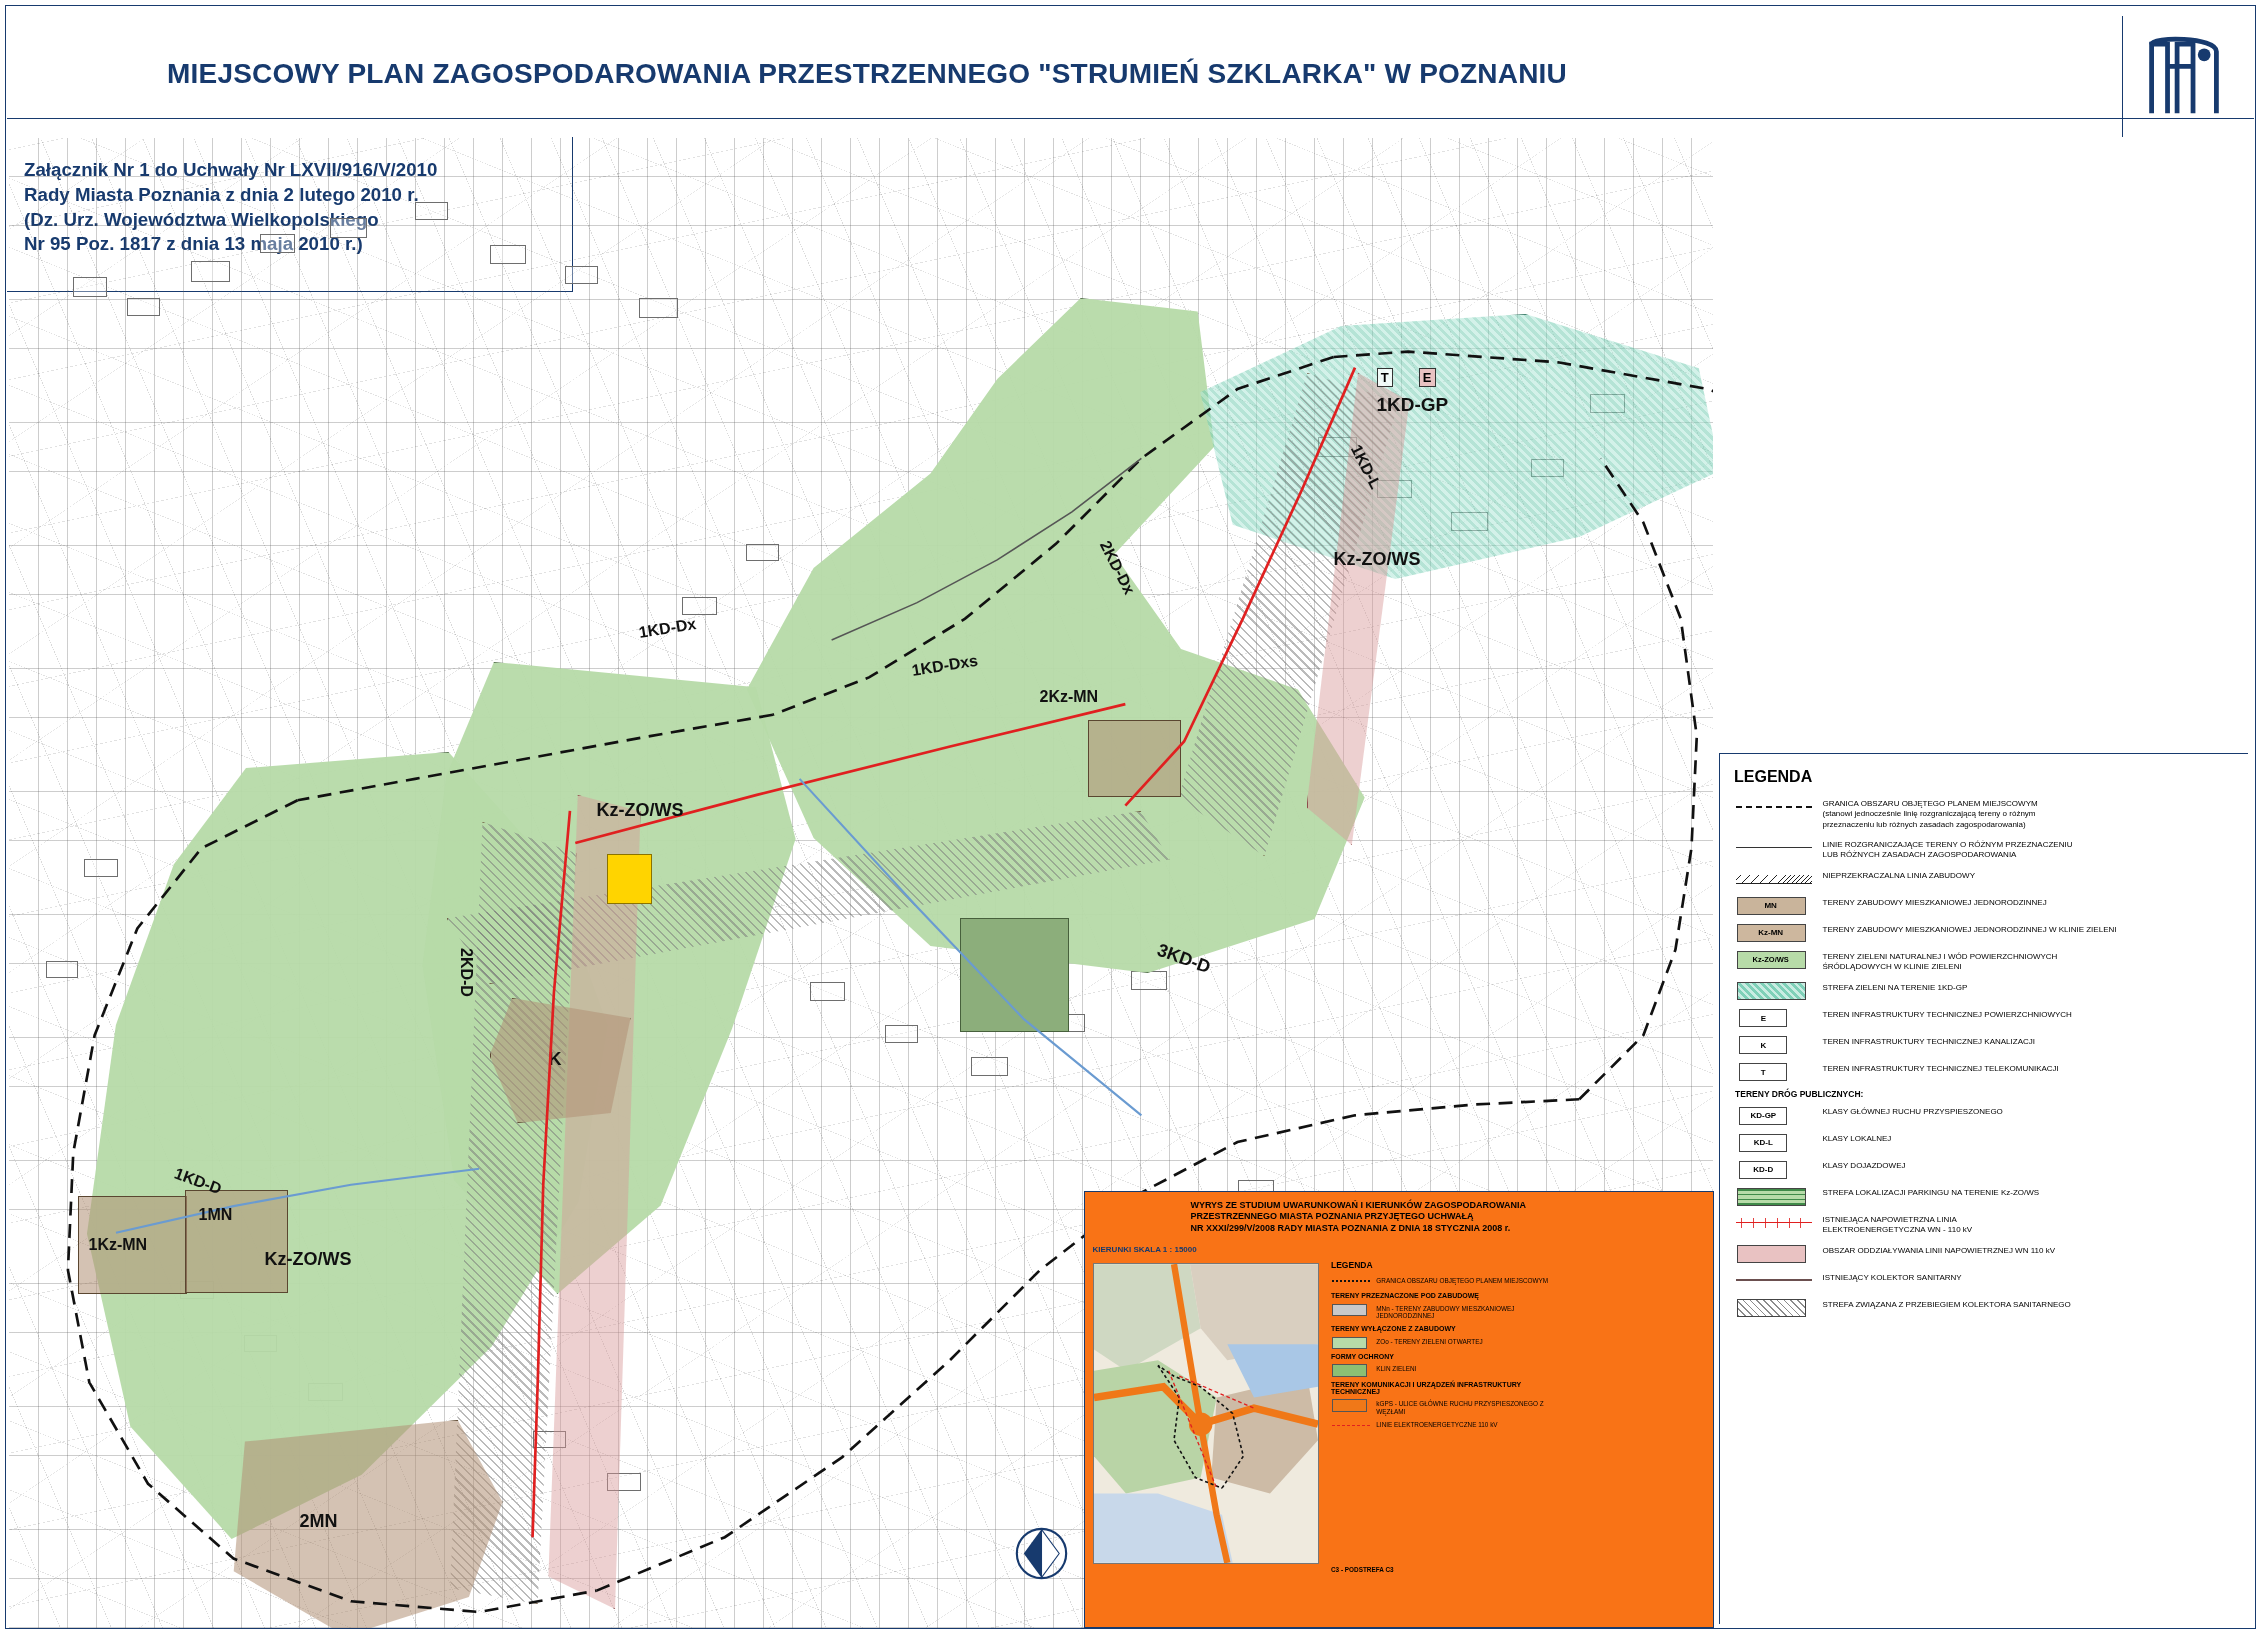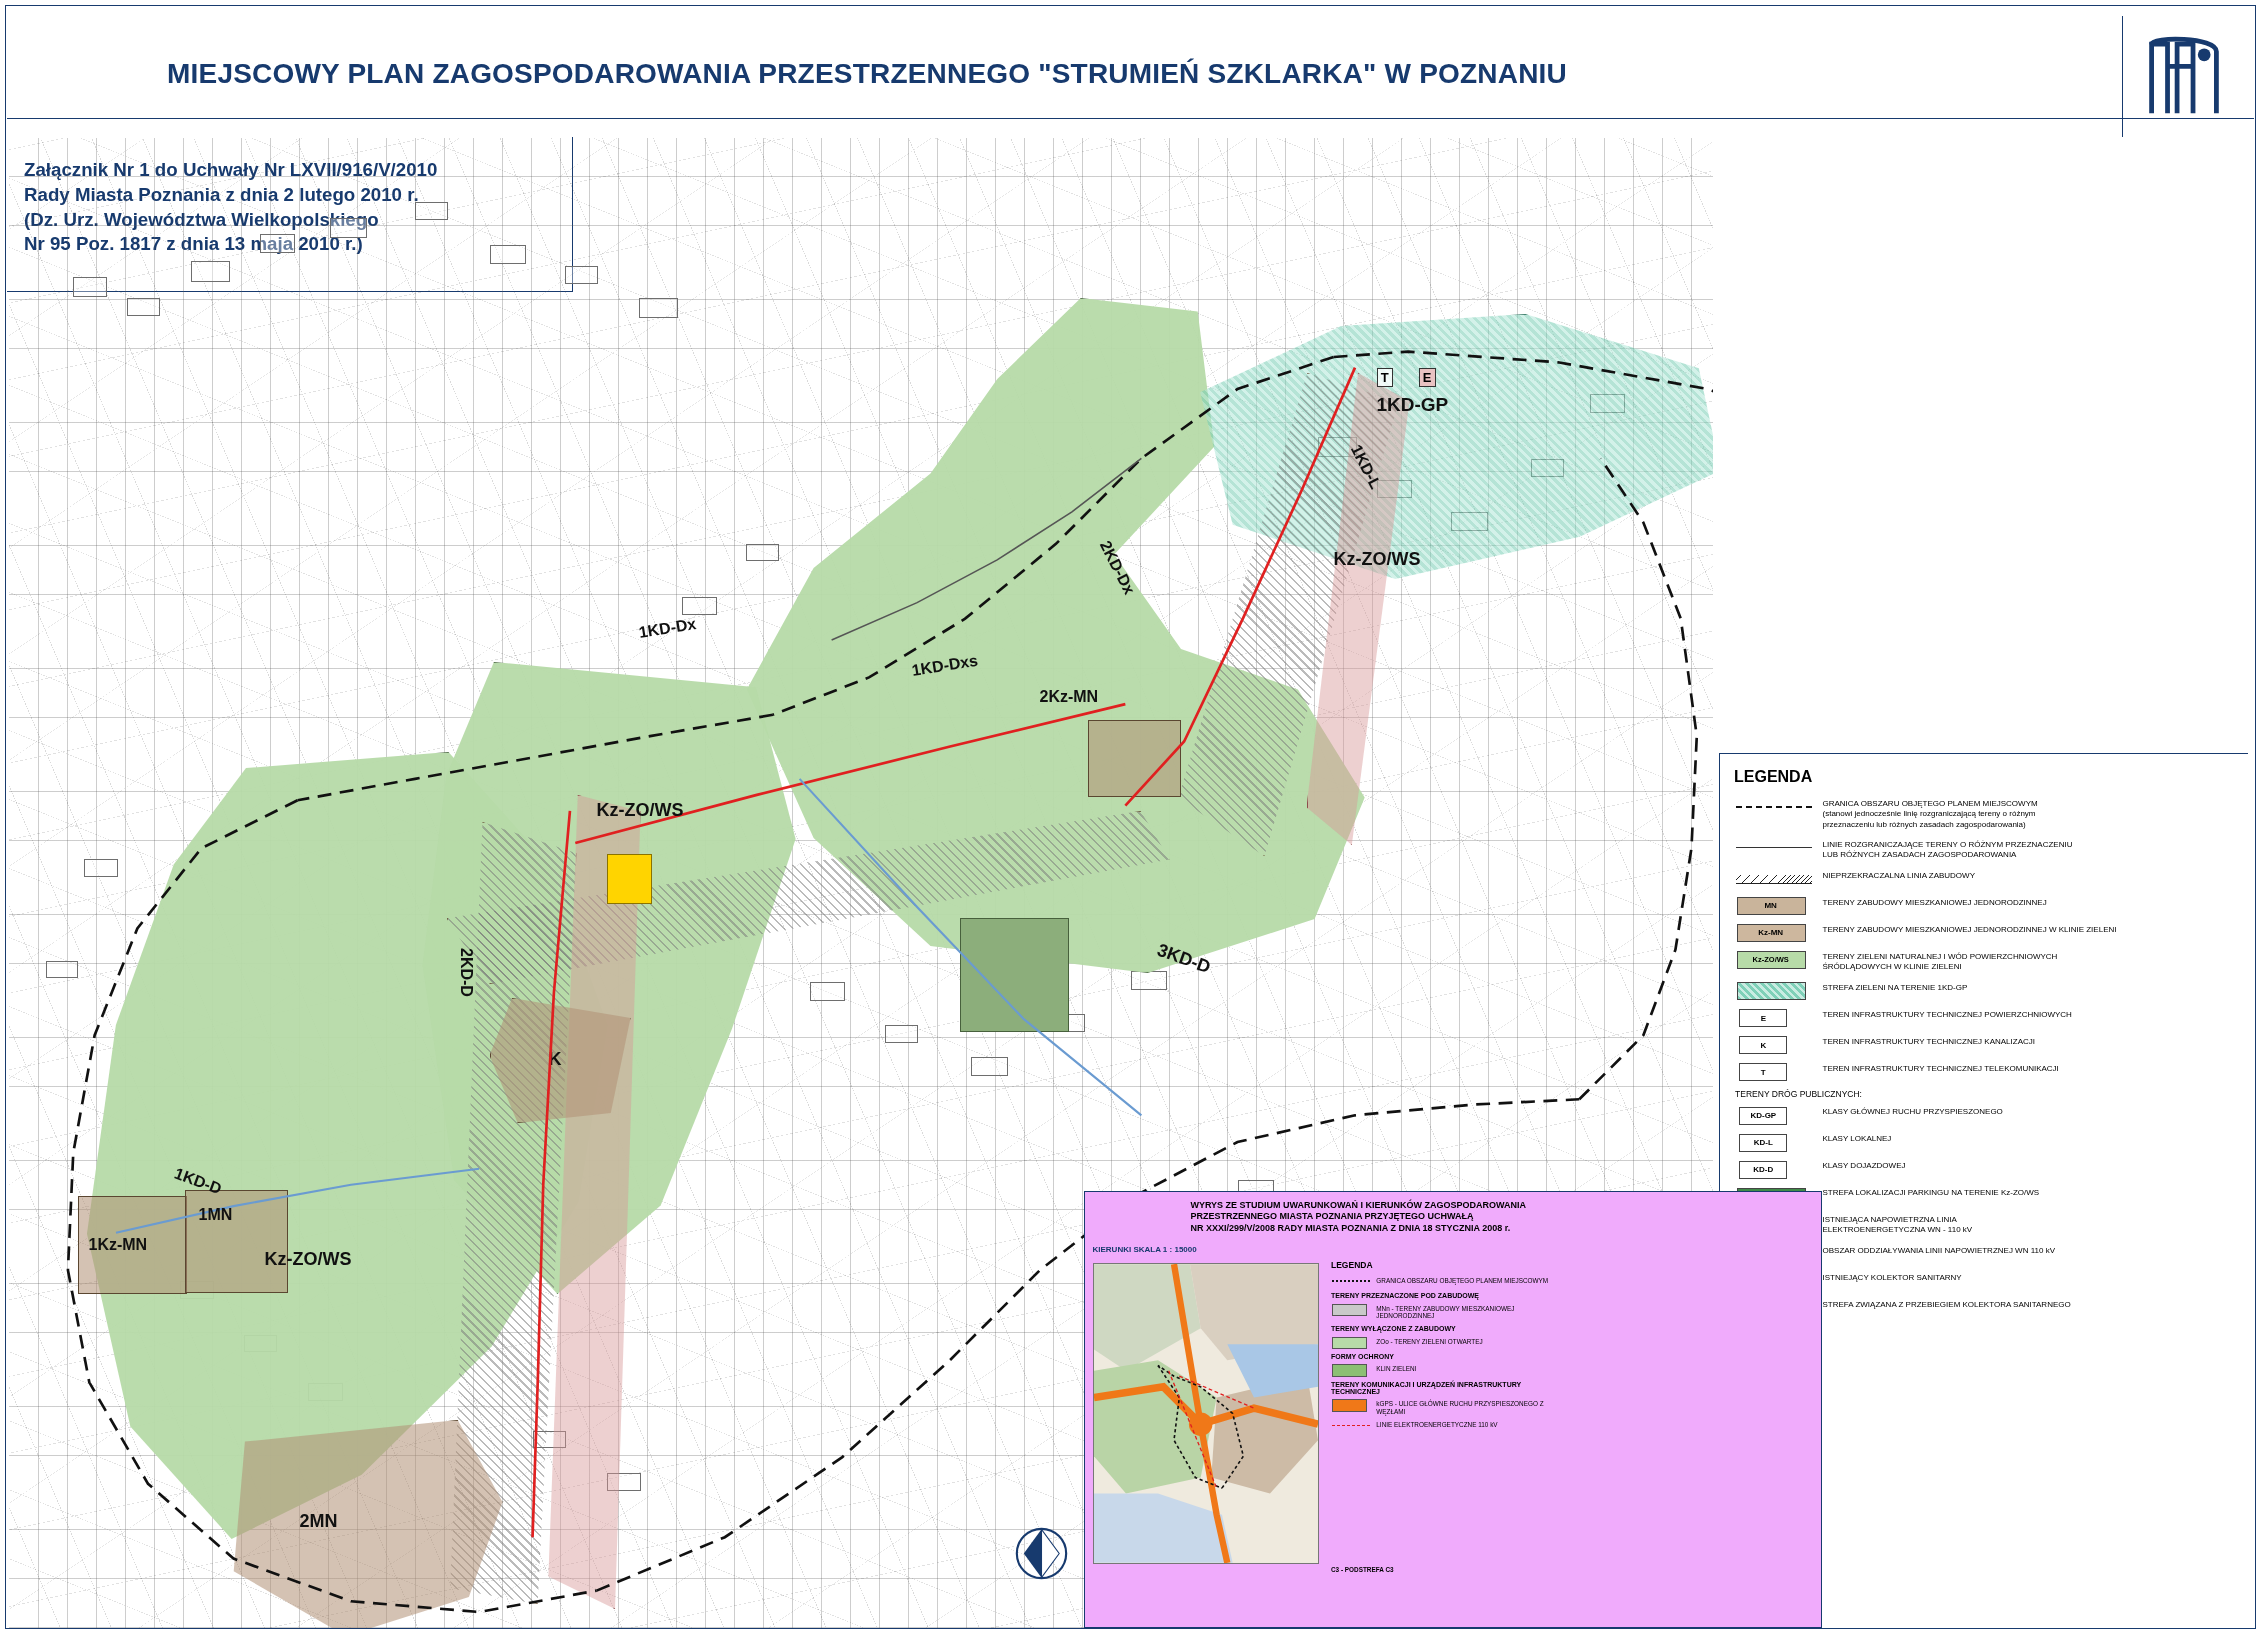--- a/index.html
+++ b/index.html
@@ -226,31 +226,31 @@
     position: absolute; left: 0; right: 0; top: -4.8px; height: 9.6px;
     background: repeating-linear-gradient(90deg, transparent 0 5.3px, #e02020 5.3px 6.4px, transparent 6.4px 11.8px);
     opacity: .85;
   }
   .sym-collector {
     position: absolute; left: 2.1px; right: 2.1px; top: 8px;
     border-top: 2.7px solid #6b4f4f;
   }
   .legend-sub {
     font-size: 8.5px;
-    font-weight: normal;
+    font-weight: bold;
     margin: 7.5px 0 6.4px 1.1px;
   }
   
   .studium-box {
     position: absolute;
     left: 1084px; top: 1191px;
-    width: 738px; height: 437px;
+    width: 630px; height: 437px;
     border: 1.1px solid #173a6e;
     box-sizing: border-box;
-    background: #f0abfc;
+    background: #f97316;
     padding: 7.5px 6.4px;
   }
   .studium-title {
     font-size: 9px;
     font-weight: bold;
     line-height: 1.3;
     margin-left: 99px;
   }
   .studium-scale {
     position: absolute;

